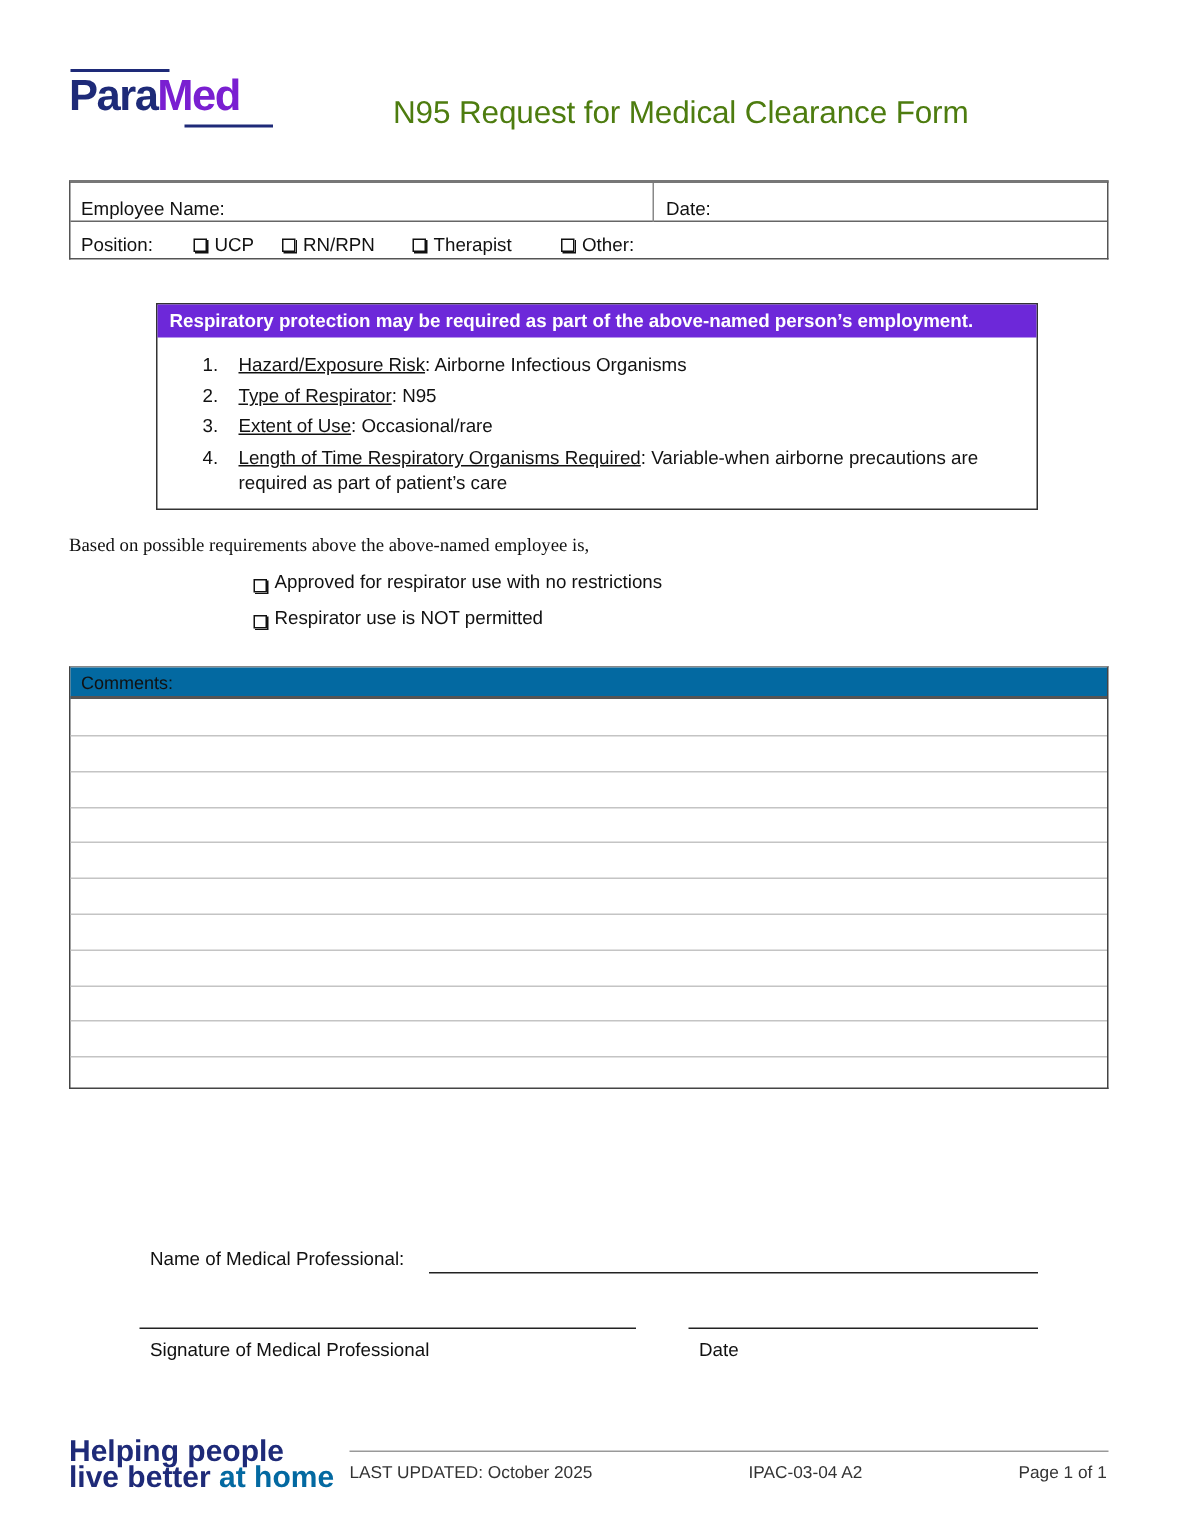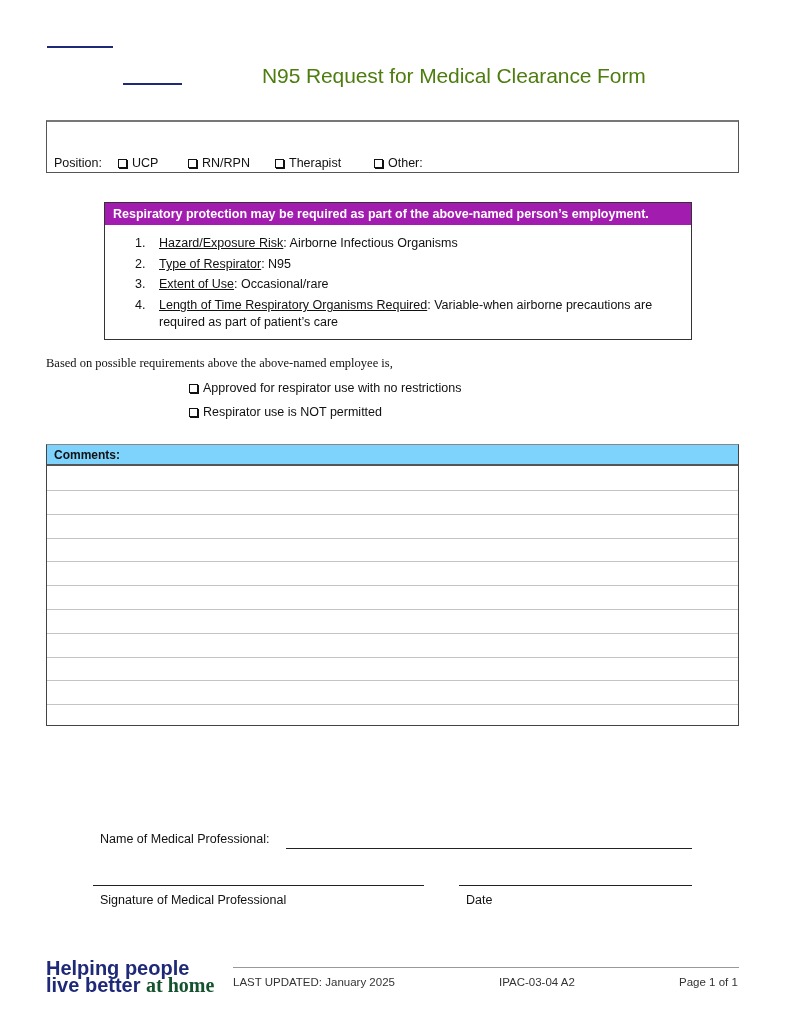--- a/index.html
+++ b/index.html
@@ -20,59 +20,69 @@
   .emp-table { position: absolute; left: 46px; top: 120px; width: 693px; height: 53px; border: 1px solid #555; border-top: 2px solid #777; }
   .emp-row1 { position: absolute; left: 0; top: 0; width: 100%; height: 26px; border-bottom: 1px solid #666; }
   .emp-row1 .divider { position: absolute; left: 388px; top: 0; width: 1px; height: 26px; background: #888; }
   .emp-label { position: absolute; top: 10px; font-size: 12.5px; }
   .emp-row2 { position: absolute; left: 0; top: 26px; width: 100%; height: 25px; }
   .pos-item { position: absolute; top: 8px; font-size: 12.5px; display: flex; align-items: center; }
   .cbox { display: inline-block; width: 9px; height: 9px; border: 1.3px solid #111; margin-right: 5px; box-shadow: 1px 1px 0 #111; }
 
   
   .resp-box { position: absolute; left: 104px; top: 202px; width: 588px; height: 138px; border: 1px solid #333; }
-  .resp-header { height: 22px; background: #a21caf; color: #fff; font-weight: bold; font-size: 12.5px; line-height: 22px; padding-left: 8px; }
+  .resp-header { height: 22px; background: #6d28d9; color: #fff; font-weight: bold; font-size: 12.5px; line-height: 22px; padding-left: 8px; }
   .resp-list { position: absolute; left: 0; top: 22px; width: 100%; }
   .resp-item { position: absolute; left: 30px; width: 550px; font-size: 12.5px; line-height: 17px; }
   .resp-item .num { position: absolute; left: 0; top: 0; width: 20px; }
   .resp-item .txt { position: absolute; left: 24px; top: 0; width: 520px; }
   .u { text-decoration: underline; margin-top: 16px; }
 
   .based { position: absolute; left: 46px; top: 356px; font-size: 12.5px; font-family: Liberation Serif, serif; }
-  .opt { position: absolute; left: 169px; font-size: 12.5px; display: flex; align-items: center; margin-left: 20px; }
+  .opt { position: absolute; left: 169px; font-size: 12.5px; display: flex; align-items: flex-end; }
 
   
   .comments { position: absolute; left: 46px; top: 444px; width: 693px; height: 282px; border: 1px solid #444; border-top: 1px solid #888; }
-  .comments-header { height: 21px; background: #7dd3fc; border-bottom: 2px solid #555; font-weight: bold; font-size: 12px; line-height: 20px; padding-left: 7px; }
+  .comments-header { height: 21px; background: #0369a1; border-bottom: 2px solid #555; font-weight: normal; font-size: 12px; line-height: 20px; padding-left: 7px; }
   .c-line { position: absolute; left: 0; width: 100%; height: 1px; background: #c4c4c4; }
 
   
   .sig-label { position: absolute; font-size: 12.5px; }
   .sig-line { position: absolute; height: 1px; background: #222; }
 
   
   .tagline { position: absolute; left: 46px; top: 960px; font-weight: bold; font-size: 20px; line-height: 17px; color: #1e2a78; }
-  .tagline .accent { color: #14532d; font-family: Liberation Serif, serif; }
+  .tagline .accent { color: #0369a1; }
   .footer-rule { position: absolute; left: 233px; top: 967px; width: 506px; height: 1px; background: #999; }
   .footer-text { position: absolute; top: 976px; font-size: 11.5px; color: #333; }
 </style>
 </head>
 <body>
 
 <div class="logo">
   <div class="bar-top"></div>
+  <div class="word">
+    <span class="para">Para</span><span class="med">Med</span>
+  </div>
   <div class="bar-bot"></div>
 </div>
 
 <div class="title">N95 Request for Medical Clearance Form</div>
 
 <div class="emp-table">
+  <div class="emp-row1">
+    <span class="emp-label" style="left:7px; top:10px;">Employee Name:</span>
+    <span style="position:absolute; left:110px; top:4px; width:270px; height:20px;"></span>
+    <div class="divider"></div>
+    <span class="emp-label" style="left:397px; top:10px;">Date:</span>
+    <span style="position:absolute; left:432px; top:4px; width:250px; height:20px;"></span>
+  </div>
   <div class="emp-row2">
     <span class="pos-item" style="left:7px;">Position:</span>
-    <span class="pos-item" style="left:71px;">
+    <span class="pos-item" style="left:82px;">
       <span class="cbox"></span>
       <span>UCP</span>
     </span>
     <span class="pos-item" style="left:141px;">
       <span class="cbox"></span>
       <span>RN/RPN</span>
     </span>
     <span class="pos-item" style="left:228px;">
       <span class="cbox"></span>
       <span>Therapist</span>
@@ -138,15 +148,15 @@
 <div class="sig-line" style="left:93px; top:885px; width:331px;"></div>
 <div class="sig-line" style="left:459px; top:885px; width:233px;"></div>
 <div class="sig-label" style="left:100px; top:893px;">Signature of Medical Professional</div>
 <div class="sig-label" style="left:466px; top:893px;">Date</div>
 
 <div class="tagline">
   <div>Helping people</div>
   <div><span>live better </span><span class="accent">at home</span></div>
 </div>
 <div class="footer-rule"></div>
-<div class="footer-text" style="left:233px;">LAST UPDATED: January 2025</div>
+<div class="footer-text" style="left:233px;">LAST UPDATED: October 2025</div>
 <div class="footer-text" style="left:499px;">IPAC-03-04 A2</div>
 <div class="footer-text" style="left:679px;">Page 1 of 1</div>
 
 </body></html>

